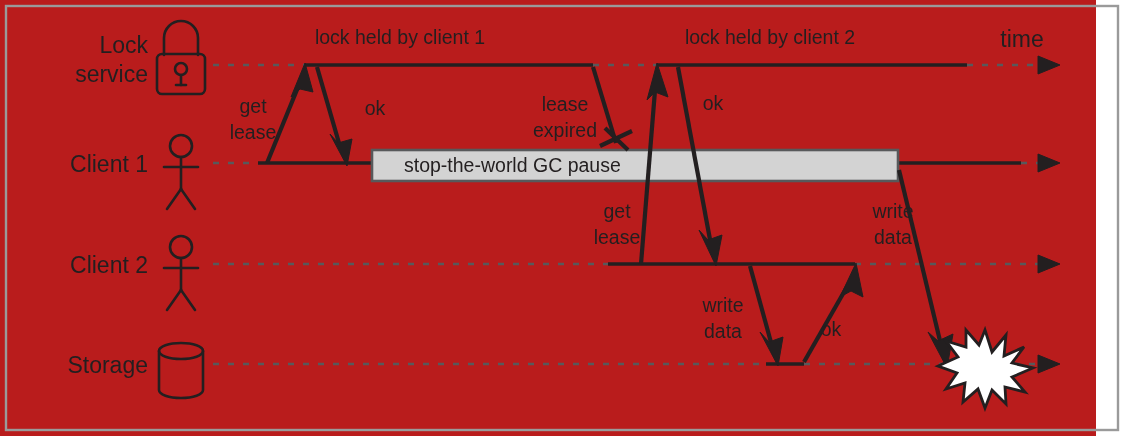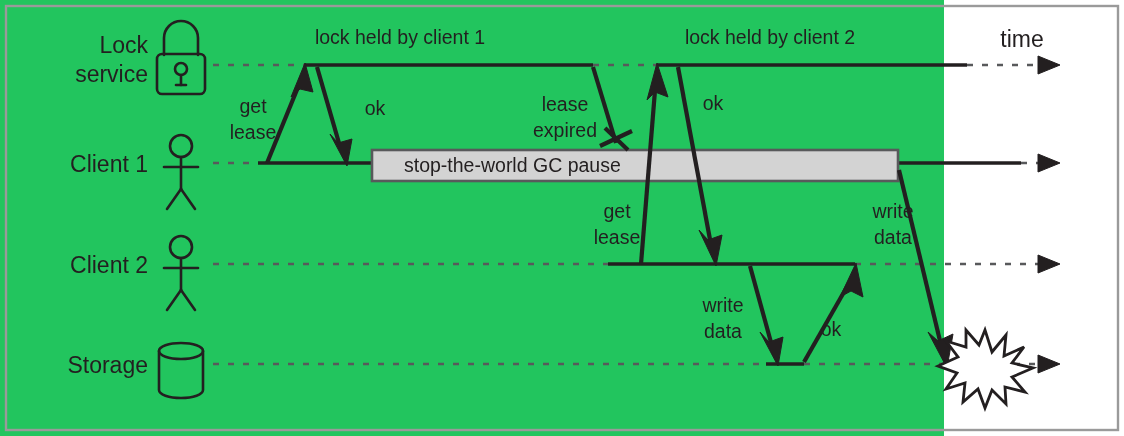--- a/index.html
+++ b/index.html
@@ -5,23 +5,23 @@
   html, body {
     margin: 0;
     padding: 0;
     background: #ffffff;
   }
   body {
     font-family: "Liberation Sans", sans-serif;
   }
   #figure-root {
     position: relative;
-    width: 944px;
+    width: 1096px;
     height: 436px;
-    background: #22c55e;
+    background: #b91c1c;
     text-decoration: underline;
   }
   #figure-root svg {
     display: block;
     width: 1124px;
     height: 436px;
   }
   .lane-label {
     font-family: "Liberation Sans", sans-serif;
     font-size: 23px;

